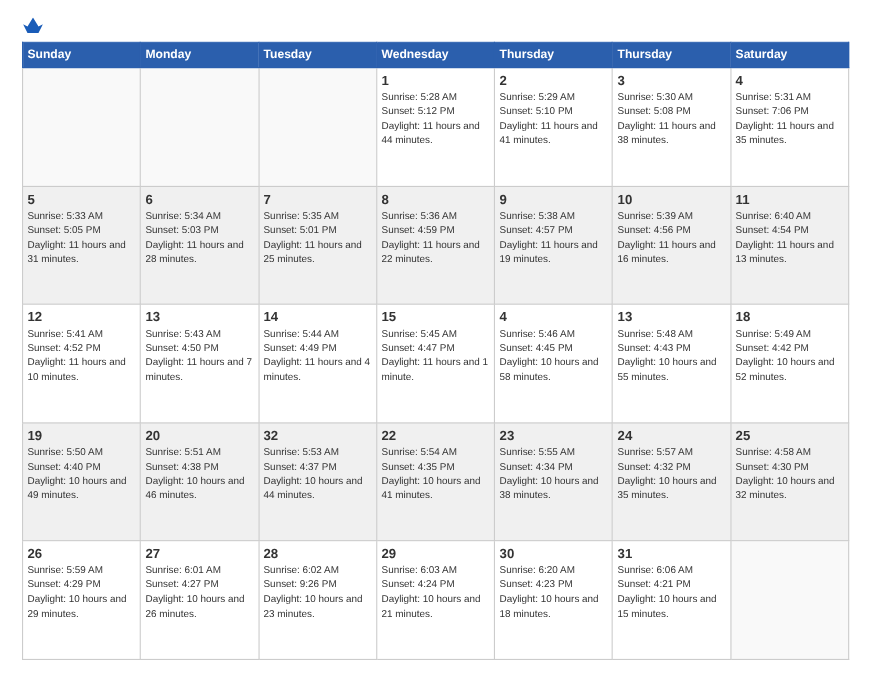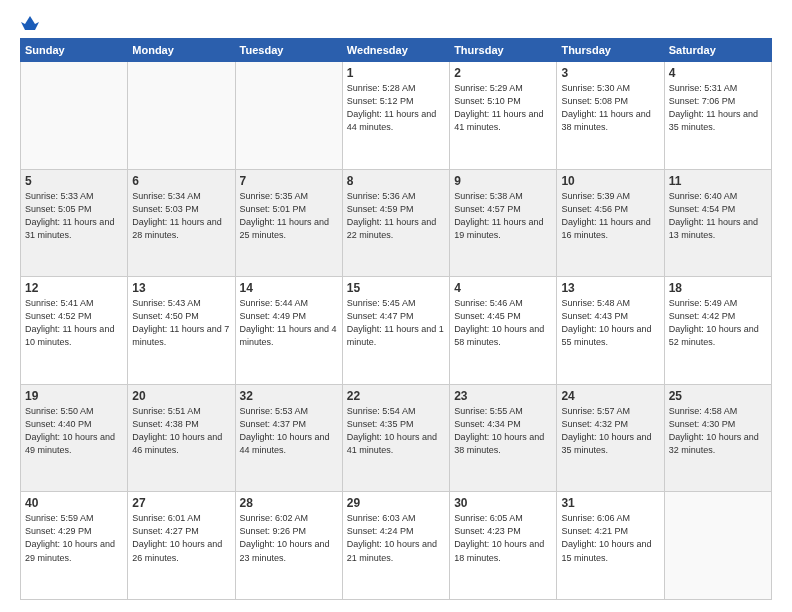--- a/index.html
+++ b/index.html
@@ -300,21 +300,21 @@
           <td>
             <span class="day-num">25</span>
             <div class="day-info">Sunrise: 4:58 AM
 Sunset: 4:30 PM
 Daylight: 10 hours
 and 32 minutes.</div>
           </td>
         </tr>
         <tr class="row-white">
           <td>
-            <span class="day-num">40</span>
+            <span class="day-num">26</span>
             <div class="day-info">Sunrise: 5:59 AM
 Sunset: 4:29 PM
 Daylight: 10 hours
 and 29 minutes.</div>
           </td>
           <td>
             <span class="day-num">27</span>
             <div class="day-info">Sunrise: 6:01 AM
 Sunset: 4:27 PM
 Daylight: 10 hours
@@ -329,21 +329,21 @@
           </td>
           <td>
             <span class="day-num">29</span>
             <div class="day-info">Sunrise: 6:03 AM
 Sunset: 4:24 PM
 Daylight: 10 hours
 and 21 minutes.</div>
           </td>
           <td>
             <span class="day-num">30</span>
-            <div class="day-info">Sunrise: 6:05 AM
+            <div class="day-info">Sunrise: 6:20 AM
 Sunset: 4:23 PM
 Daylight: 10 hours
 and 18 minutes.</div>
           </td>
           <td>
             <span class="day-num">31</span>
             <div class="day-info">Sunrise: 6:06 AM
 Sunset: 4:21 PM
 Daylight: 10 hours
 and 15 minutes.</div>

